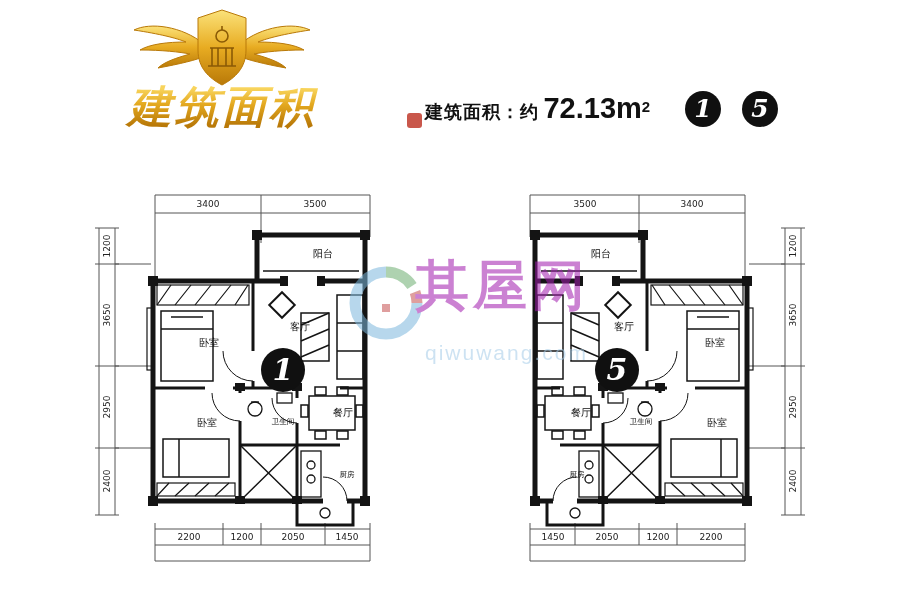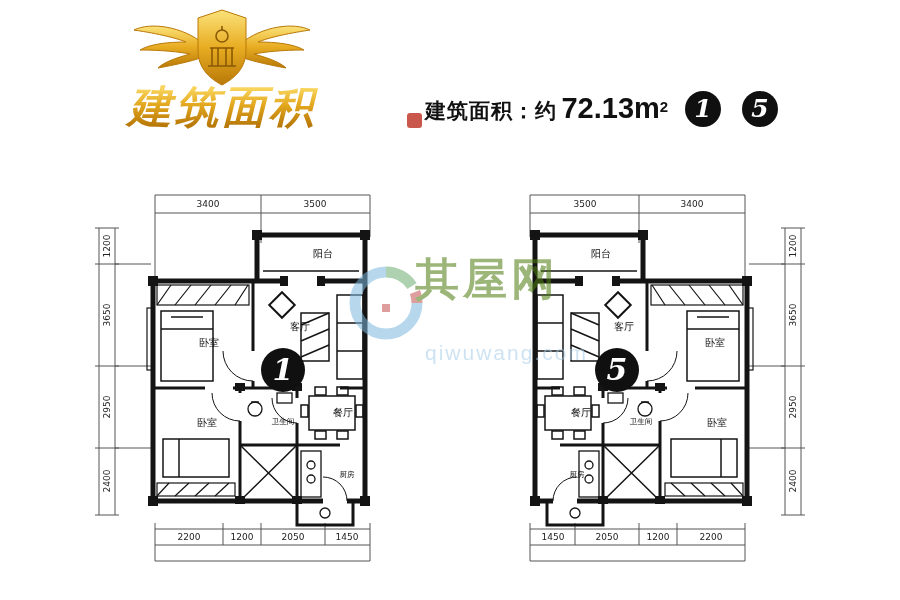--- a/index.html
+++ b/index.html
@@ -10,32 +10,32 @@
   .brand-emblem{display:block;margin:0 auto;}
   .brand-text{margin-top:-4px;font-family:"DejaVu Serif",serif;font-style:italic;font-weight:bold;
     font-size:44px;letter-spacing:3px;line-height:1.05;
     background:linear-gradient(180deg,#f8d45c 10%,#e3a81f 45%,#b97908 90%);
     -webkit-background-clip:text;background-clip:text;color:transparent;position:relative;}
   .brand-seal{position:absolute;right:-66px;bottom:2px;width:15px;height:15px;border-radius:3px;
     background:#c0392b;opacity:.85;}
   .title{position:absolute;left:423px;top:34px;font-family:"Liberation Serif",serif;
     font-weight:bold;font-size:45px;letter-spacing:1px;white-space:nowrap;}
   .subtitle{position:absolute;left:425px;top:92px;white-space:nowrap;}
-  .subtitle .pre{font-size:21px;font-weight:bold;letter-spacing:1px;vertical-align:baseline;}
+  .subtitle .pre{font-size:18px;font-weight:bold;letter-spacing:1px;vertical-align:baseline;}
   .subtitle .val{font-size:29px;font-weight:bold;font-family:"Liberation Sans",sans-serif;text-align:right;}
   .subtitle sup{font-size:15px;font-weight:bold;}
   .hbadge{position:absolute;top:91px;width:36px;height:36px;border-radius:50%;background:#101010;
     color:#fff;text-align:center;line-height:36px;font-family:"DejaVu Serif",serif;
     font-style:italic;font-weight:bold;font-size:25px;}
   #hbadge1{left:685px}#hbadge2{left:742px}
   
   .watermark{position:absolute;left:349px;top:256px;width:260px;height:105px;opacity:.55;
     z-index:30;pointer-events:none;}
-  .wm-name{position:absolute;left:66px;top:-6px;font-size:44px;font-weight:bold;
-    color:#4d7c0f;letter-spacing:4px;white-space:nowrap;}
+  .wm-name{position:absolute;left:66px;top:-6px;font-size:54px;font-weight:bold;
+    color:#a21caf;letter-spacing:4px;white-space:nowrap;}
   .wm-url{position:absolute;left:76px;top:64px;font-size:21px;color:#a5cce8;letter-spacing:2px;margin-top:21px;}
   
   .plan{position:absolute;top:183px;width:315px;height:380px;}
   #plan1{left:85px}#plan2{left:500px}
   .plan svg.draw{position:absolute;left:0;top:0;z-index:1;}
   .lbl{position:absolute;z-index:2;transform:translate(-50%,-50%);white-space:nowrap;}
   .dim{font-size:9px;color:#222;font-family:"DejaVu Sans",sans-serif;}
   .dim-v{transform:translate(-50%,-50%) rotate(-90deg);}
   .room{font-size:10px;font-weight:normal;color:#0c0c0c;padding-left:24px;}
   .room.small{font-size:7.5px;}

